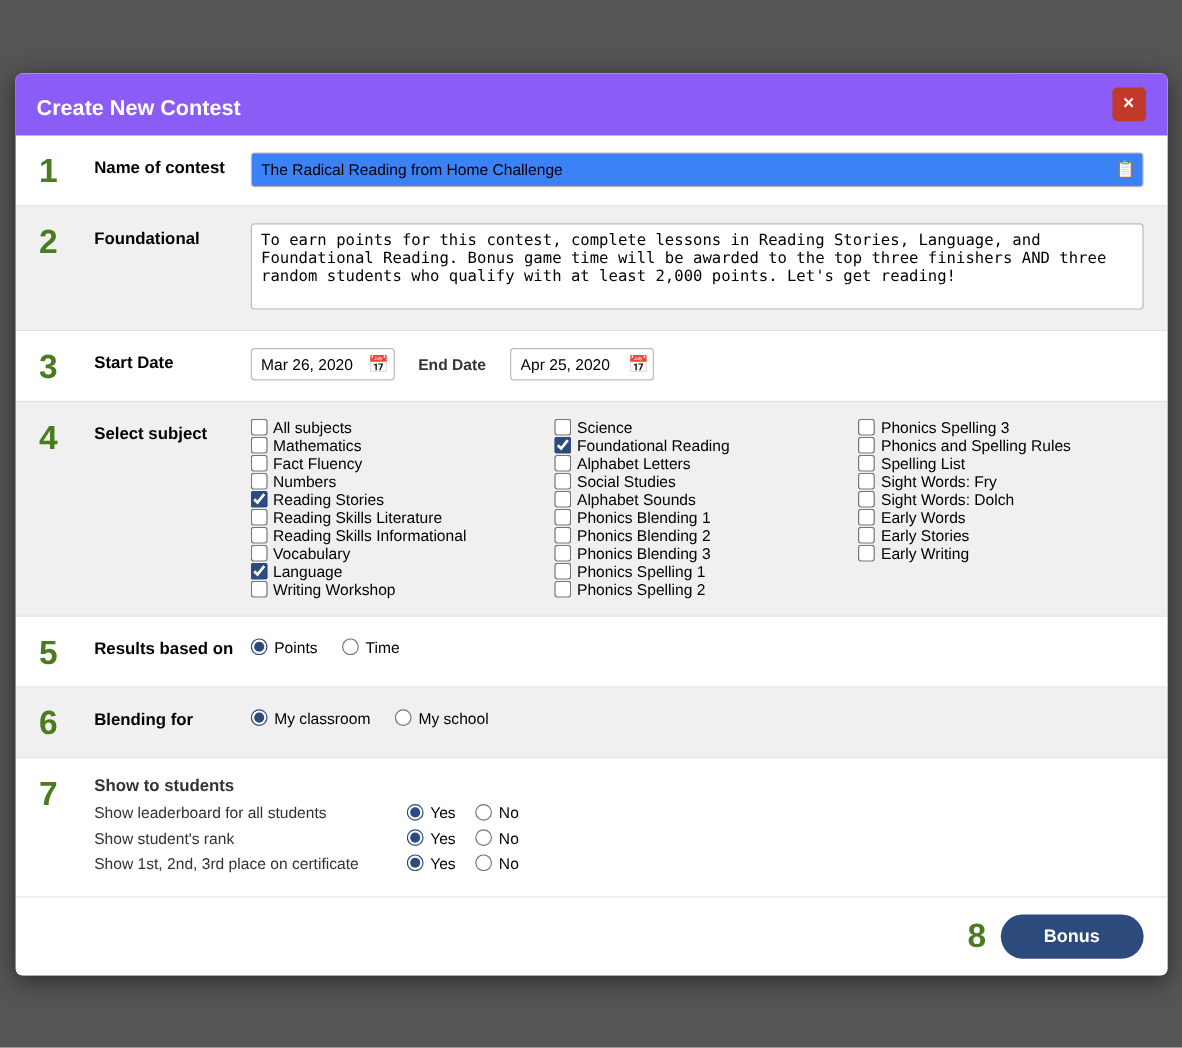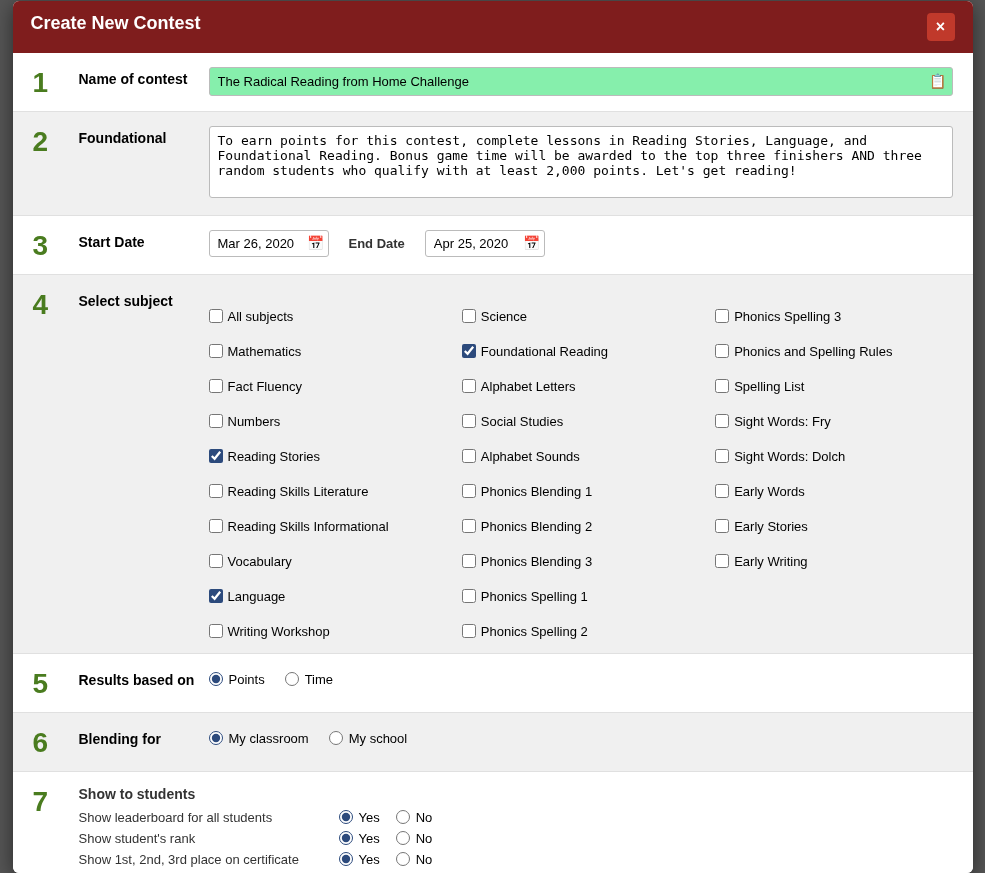--- a/index.html
+++ b/index.html
@@ -13,26 +13,26 @@
       font-size: 13px;
     }
     .modal {
       width: 960px;
       background: #fff;
       border-radius: 6px;
       overflow: hidden;
       box-shadow: 0 4px 20px rgba(0,0,0,0.5);
     }
     .modal-header {
-      background: #7f1d1d;
+      background: #8b5cf6;
       color: #fff;
       padding: 12px 18px;
       display: flex;
       justify-content: space-between;
-      align-items: flex-start;
+      align-items: flex-end;
     }
     .modal-header-title {
       font-size: 18px;
       font-weight: bold;
     }
     .close-btn {
       background: #c0392b;
       border: none;
       color: #fff;
       font-size: 16px;
@@ -78,21 +78,21 @@
     .section-content {
       flex: 1;
     }
     
     .contest-name-input {
       width: 100%;
       padding: 6px 8px;
       border: 1px solid #bbb;
       border-radius: 3px;
       font-size: 13px;
-      background: #86efac;
+      background: #3b82f6;
     }
     .input-with-icon {
       position: relative;
       display: flex;
       align-items: center;
     }
     .input-with-icon input {
       width: 100%;
       padding: 6px 30px 6px 8px;
       border: 1px solid #bbb;
@@ -144,21 +144,20 @@
       right: 4px;
       font-size: 14px;
       color: #5a7abd;
       cursor: pointer;
     }
     .checkbox-item {
       display: flex;
       align-items: center;
       gap: 5px;
       white-space: nowrap;
-      margin-top: 20px;
     }
     .checkbox-item input[type="checkbox"] {
       accent-color: #2c4a7c;
       width: 14px;
       height: 14px;
     }
     
     .radio-row {
       display: flex;
       align-items: center;

